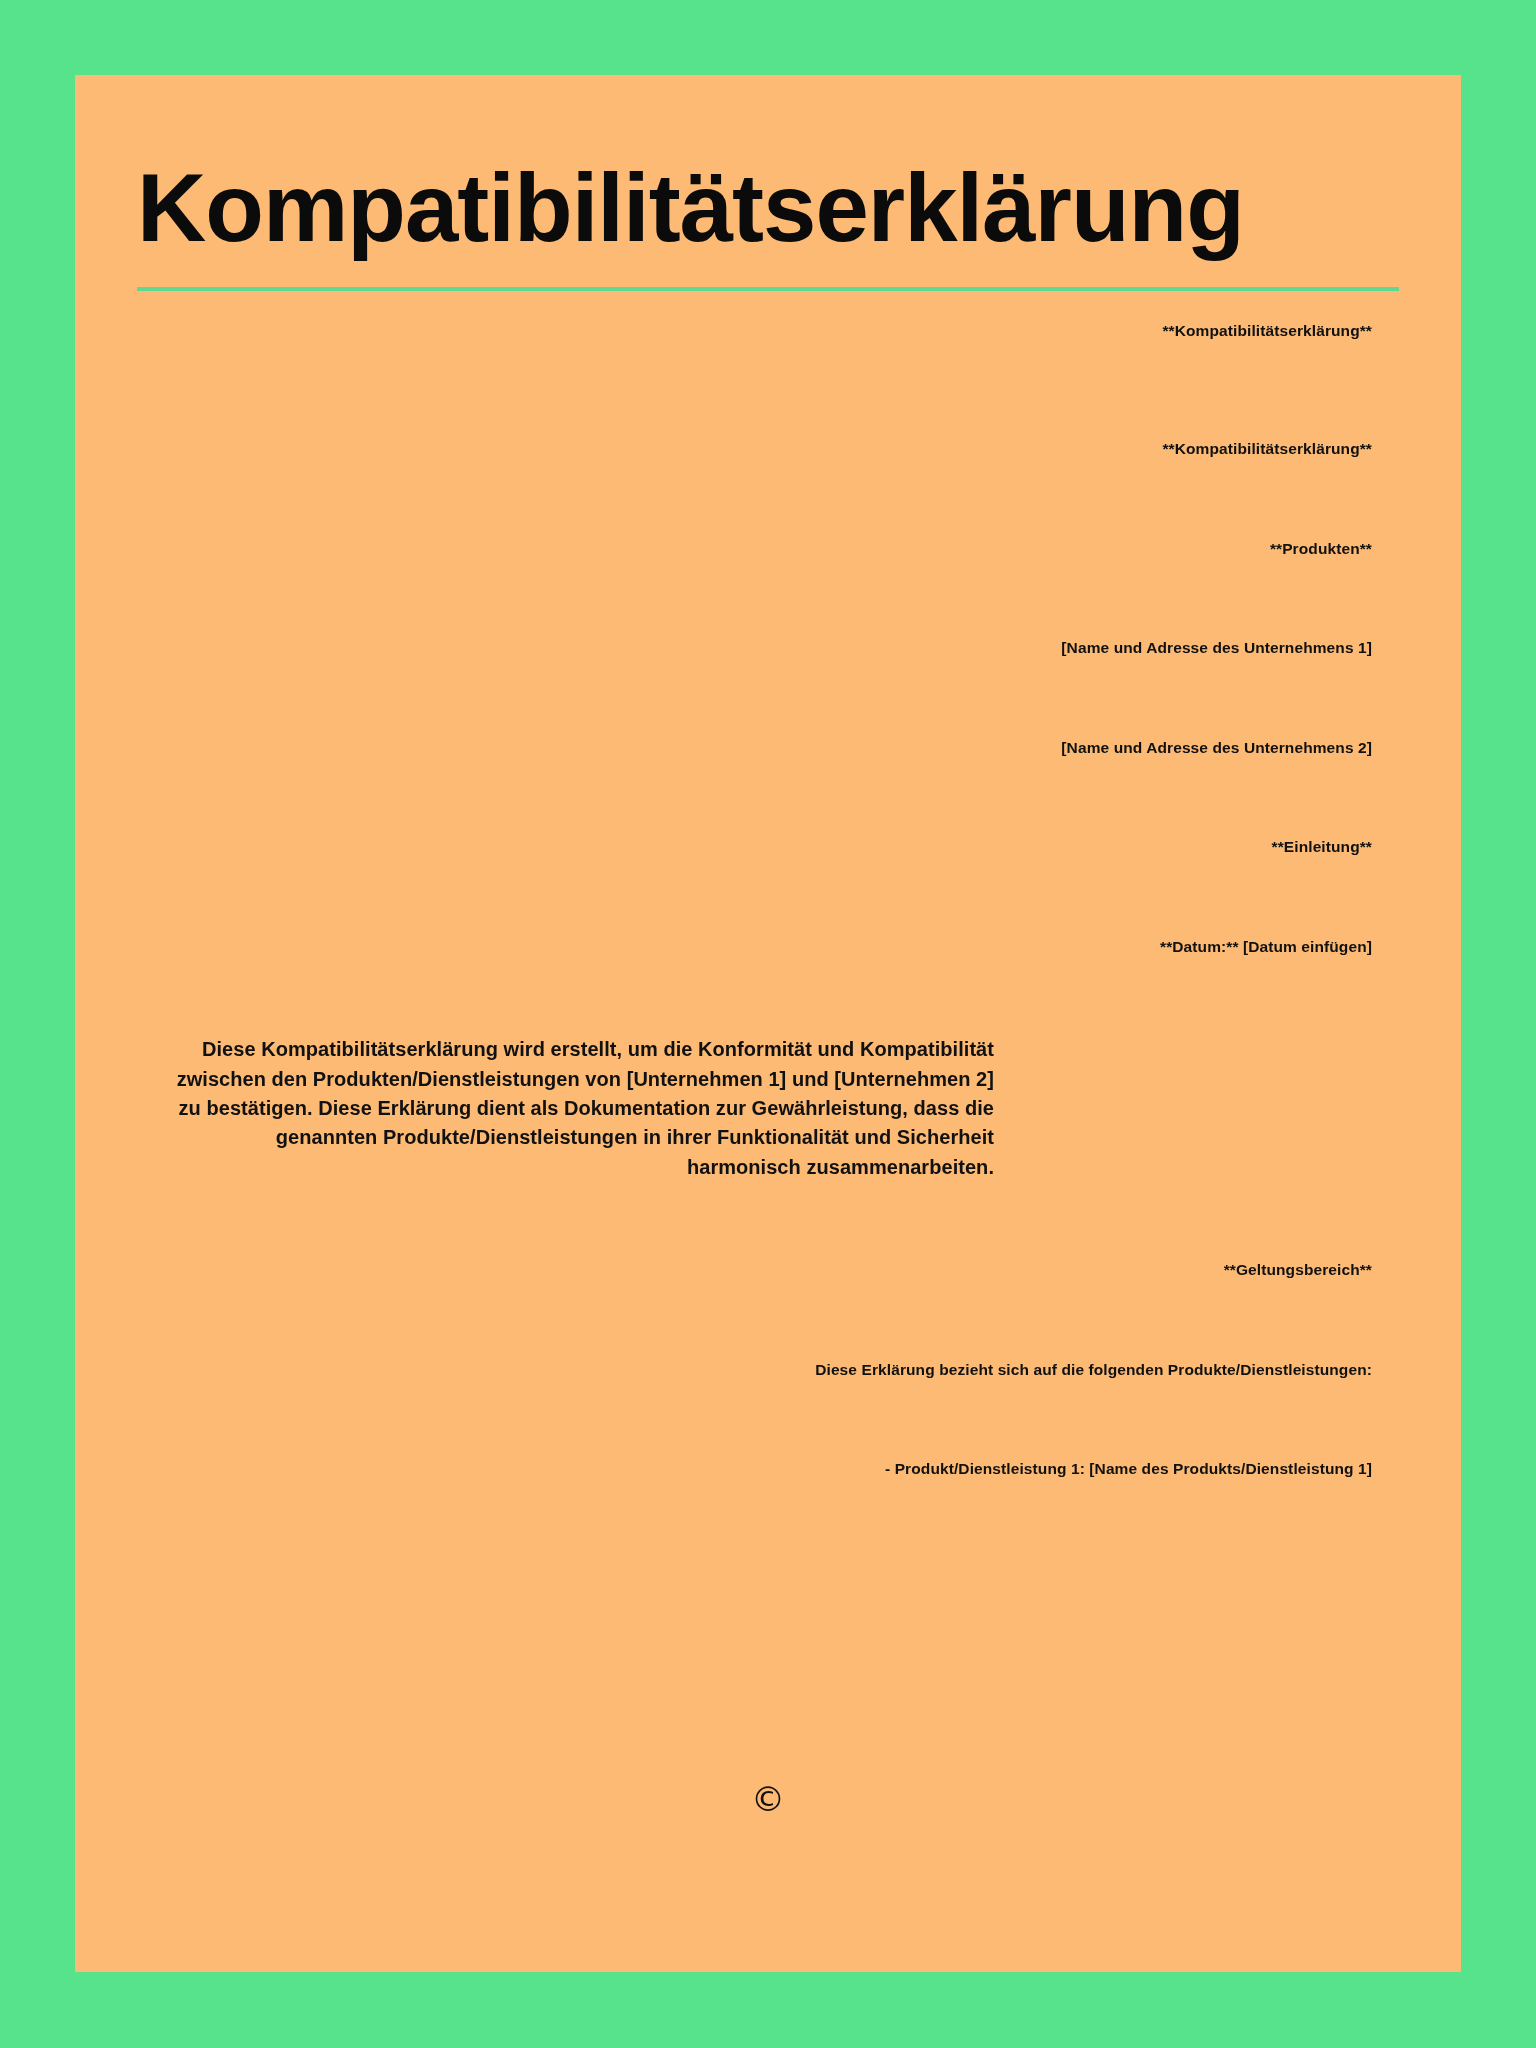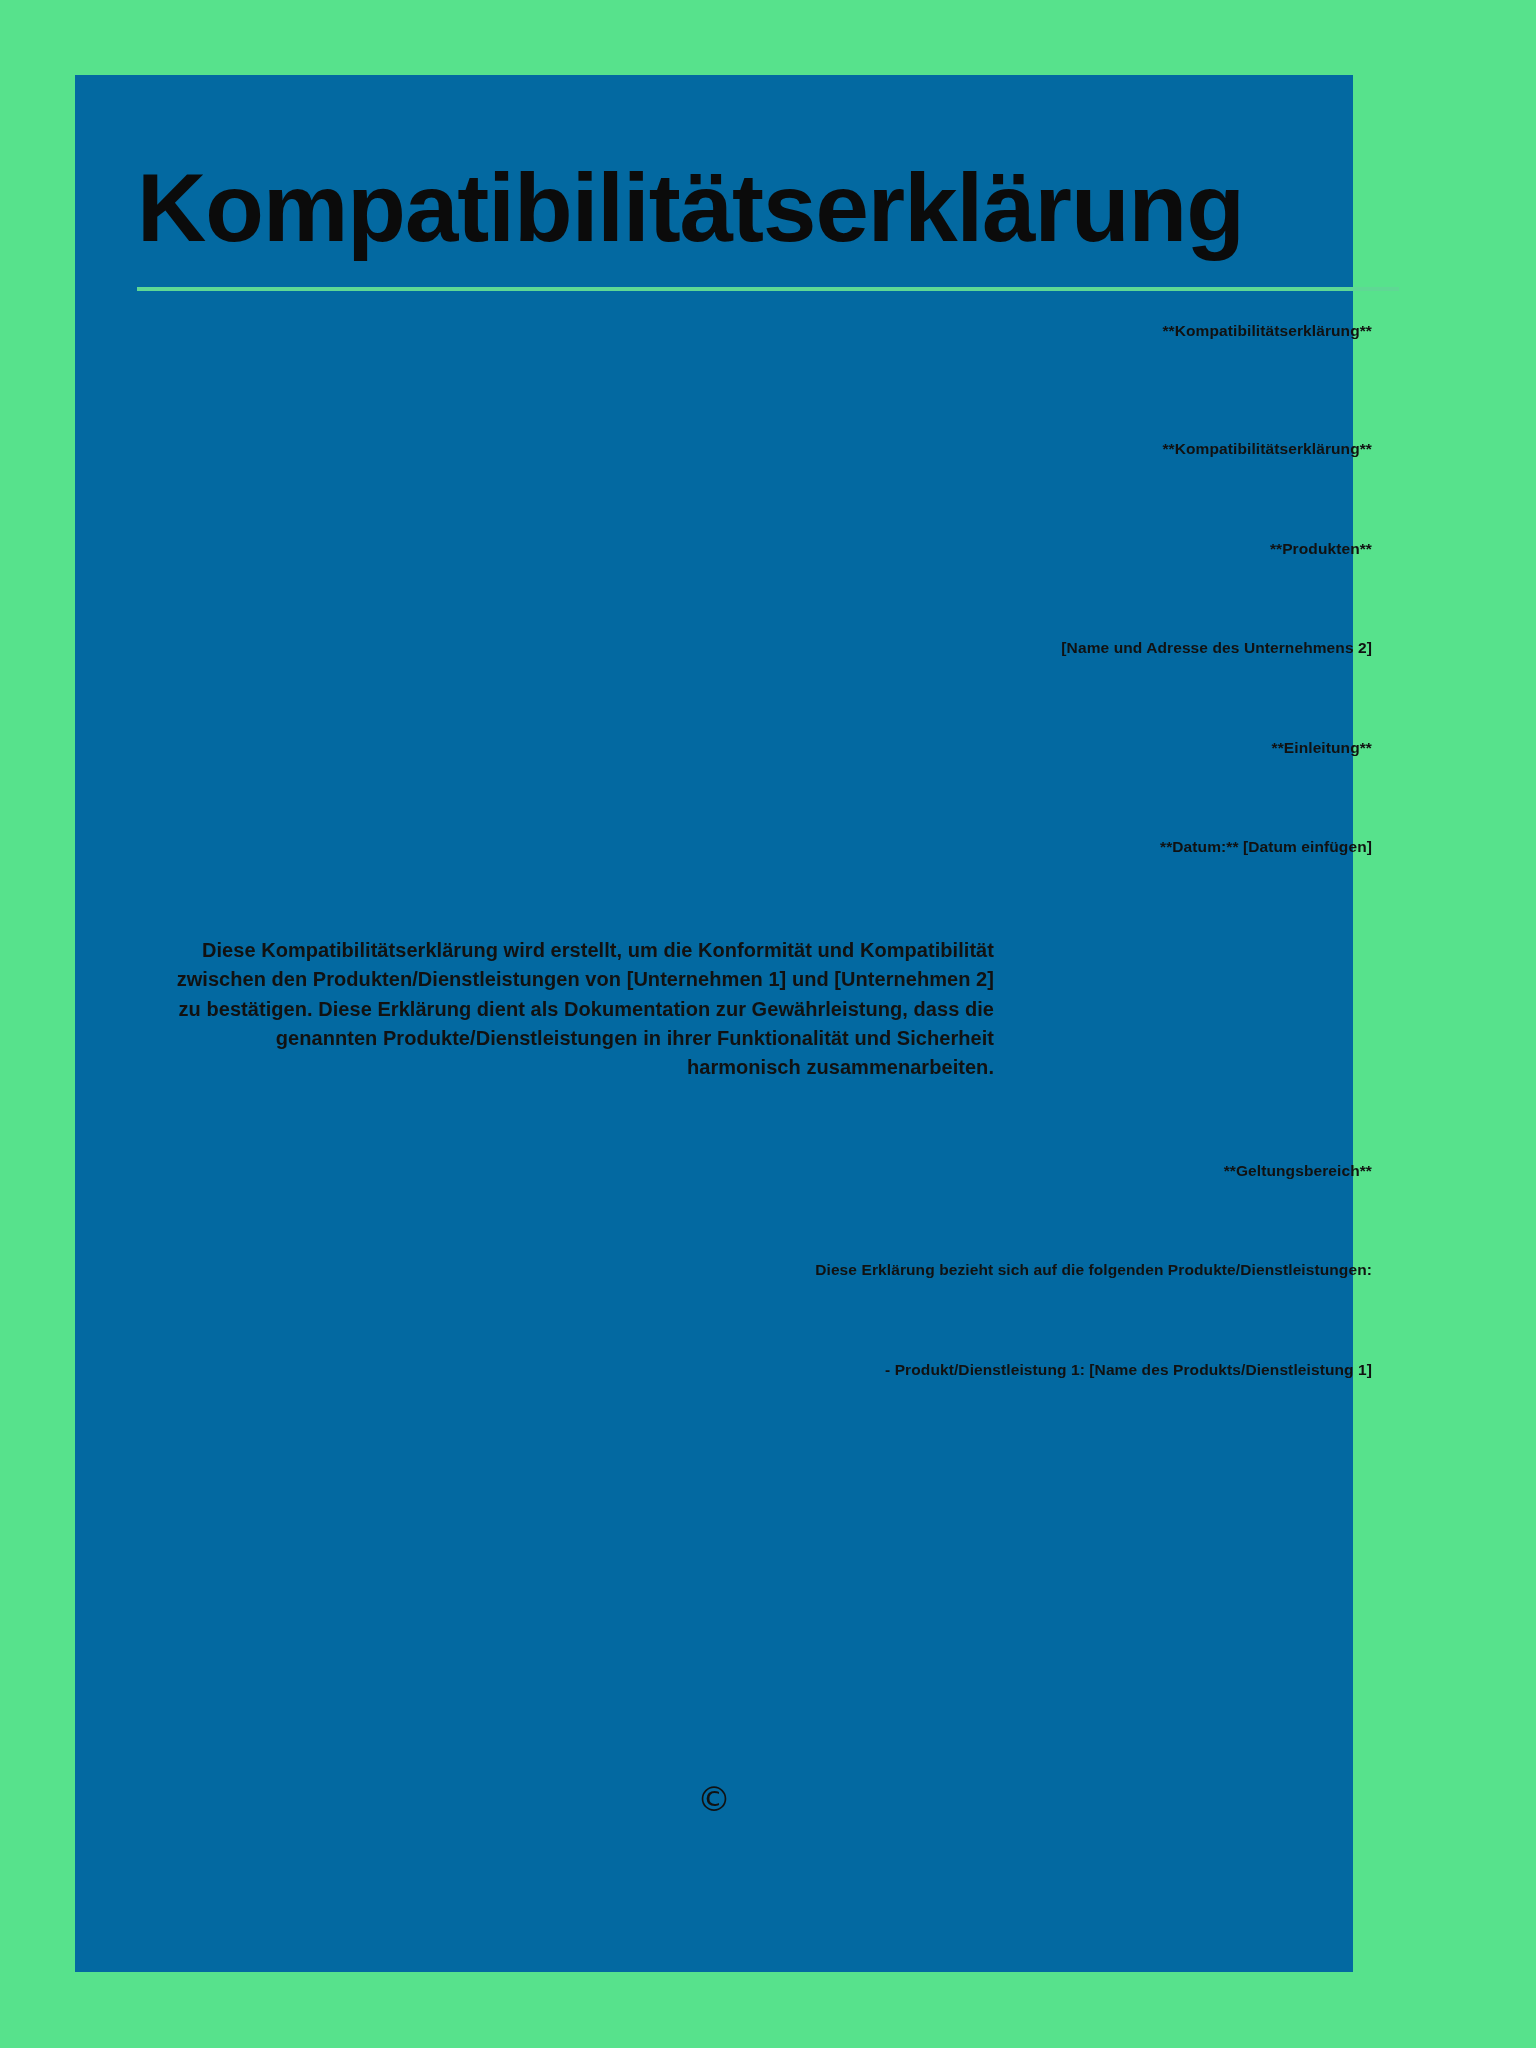--- a/index.html
+++ b/index.html
@@ -11,23 +11,23 @@
     height: 2048px;
     background: #57e28c;
     font-family: "Liberation Sans", sans-serif;
     overflow: hidden;
   }
 
   .page {
     position: absolute;
     left: 75px;
     top: 75px;
-    width: 1278px;
+    width: 1386px;
     height: 1897px;
-    background: #0369a1;
+    background: #fdba74;
     box-sizing: border-box;
   }
 
   .doc-title {
     position: absolute;
     left: 62px;
     top: 85px;
     width: 1262px;
     margin: 0;
     font-family: "Liberation Sans Narrow", "Liberation Sans", sans-serif;
@@ -100,20 +100,21 @@
   <div class="title-rule"></div>
 
   <div class="body-area">
 
     <div class="block gap-xl">**Kompatibilitätserklärung**</div>
 
     <div class="block gap-l">**Kompatibilitätserklärung**</div>
 
     <div class="block gap-l">**Produkten**</div>
 
+    <div class="block gap-l">[Name und Adresse des Unternehmens 1]</div>
 
 
     <div class="block gap-l">[Name und Adresse des Unternehmens 2]</div>
 
     <div class="block gap-l">**Einleitung**</div>
 
     <div class="block gap-l">**Datum:** [Datum einfügen]</div>
 
     <div class="para" style="margin-bottom:77px;">Diese Kompatibilitätserklärung wird erstellt, um die Konformität und Kompatibilität zwischen den Produkten/Dienstleistungen von [Unternehmen 1] und [Unternehmen 2] zu bestätigen. Diese Erklärung dient als Dokumentation zur Gewährleistung, dass die genannten Produkte/Dienstleistungen in ihrer Funktionalität und Sicherheit harmonisch zusammenarbeiten.</div>
 

